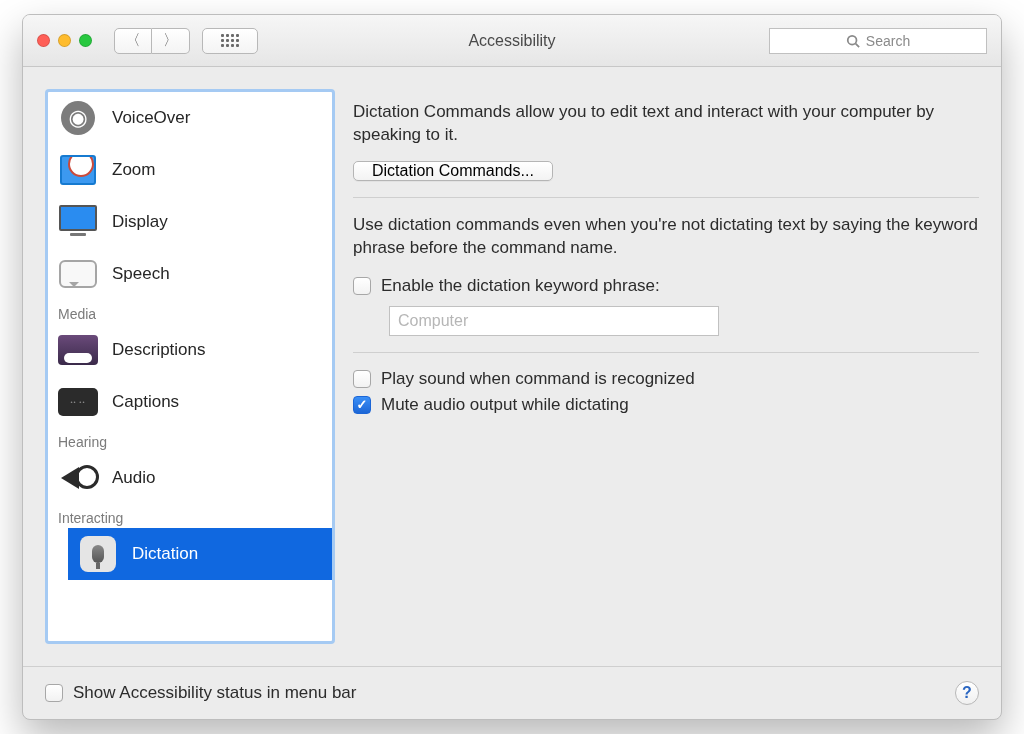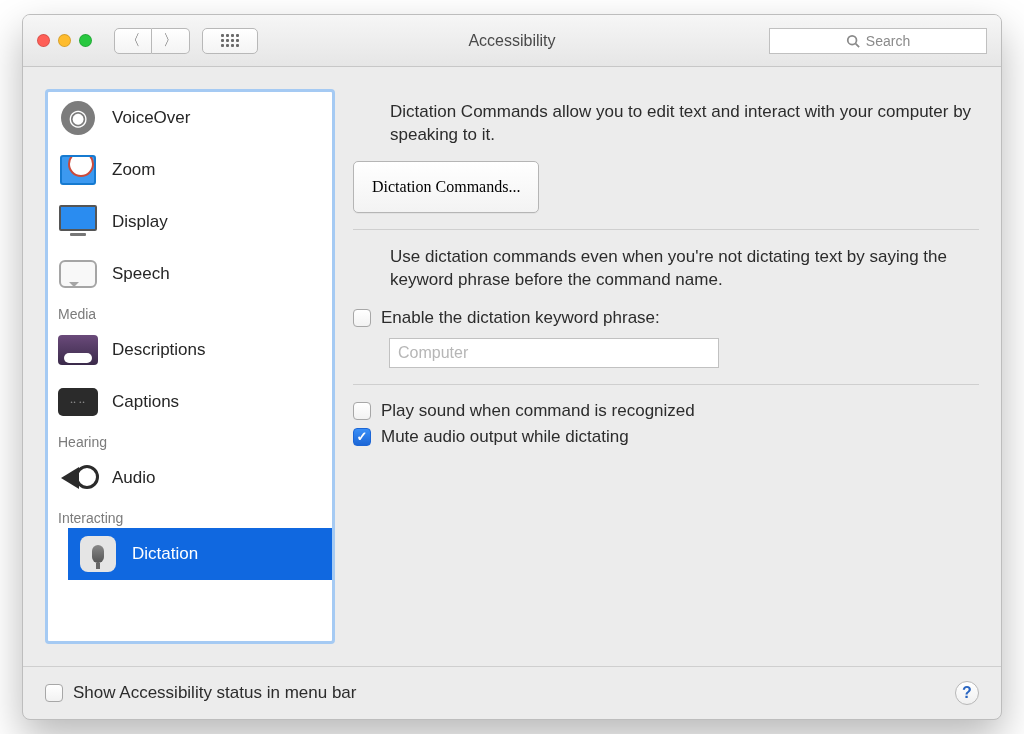--- a/index.html
+++ b/index.html
@@ -115,31 +115,29 @@
     .mainpane {
       flex: 1;
       background: #ececec;
       display: flex;
       flex-direction: column;
     }
     .section-text {
       font-size: 17px;
       color: #2c2c2c;
       line-height: 1.35;
-      margin-left: 37px;
     }
     .hr { border: none; border-top: 1px solid #cfcfcf; margin: 16px 0; }
     .mac-btn {
       background: linear-gradient(#ffffff, #f3f3f3);
       border: 1px solid #b5b5b5;
       border-radius: 5px;
-      padding: 16px 18px;
+      padding: 0 18px;
       font-size: 16px;
       box-shadow: 0 1px 0 rgba(0,0,0,0.04);
-      font-family: Liberation Serif, serif;
     }
     .checkrow {
       display: flex; align-items: center; gap: 10px;
       font-size: 17px; color: #2c2c2c;
     }
     .cb {
       width: 18px; height: 18px;
       border: 1px solid #a7a7a7;
       border-radius: 4px;
       background: linear-gradient(#fff,#f2f2f2);

